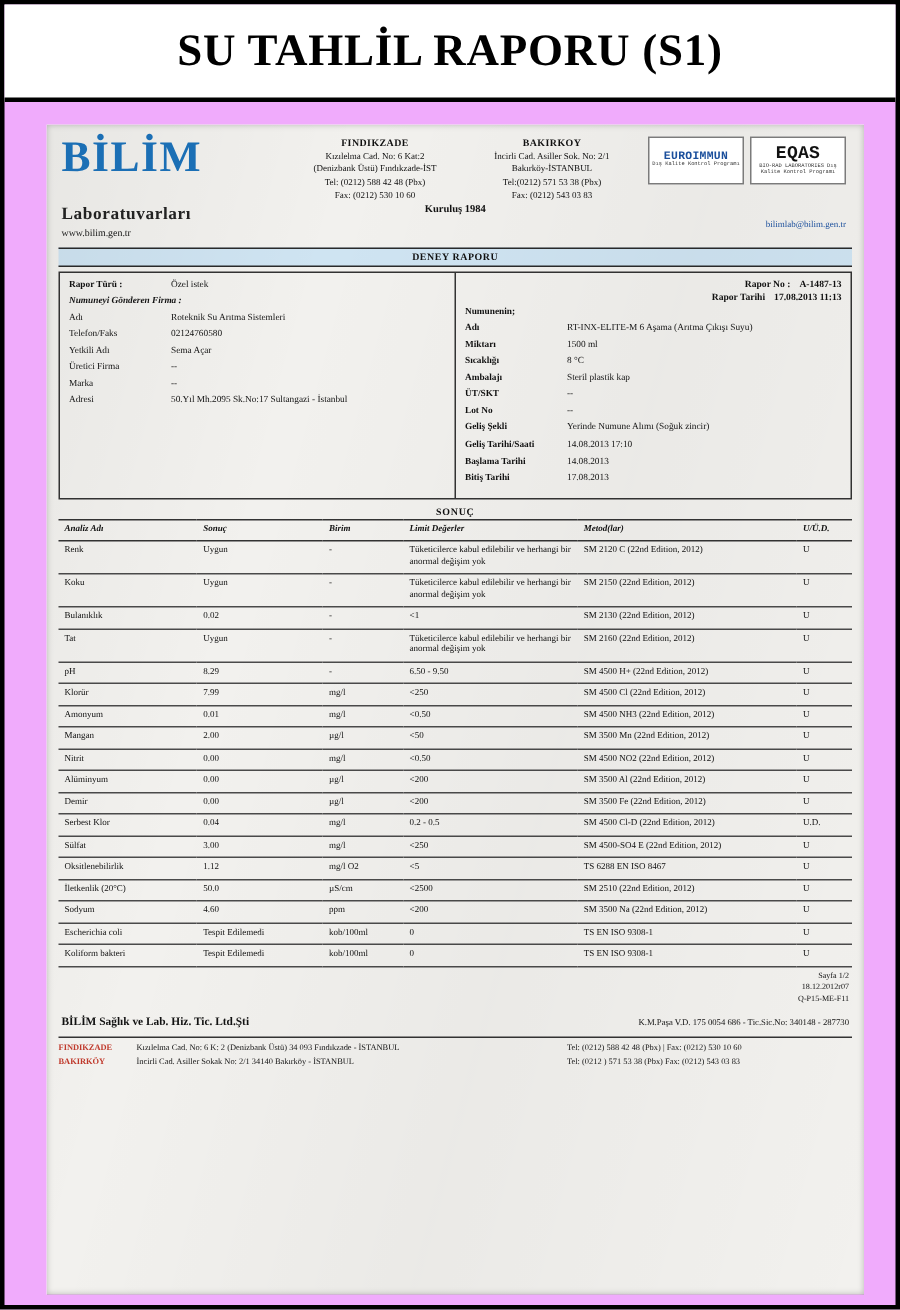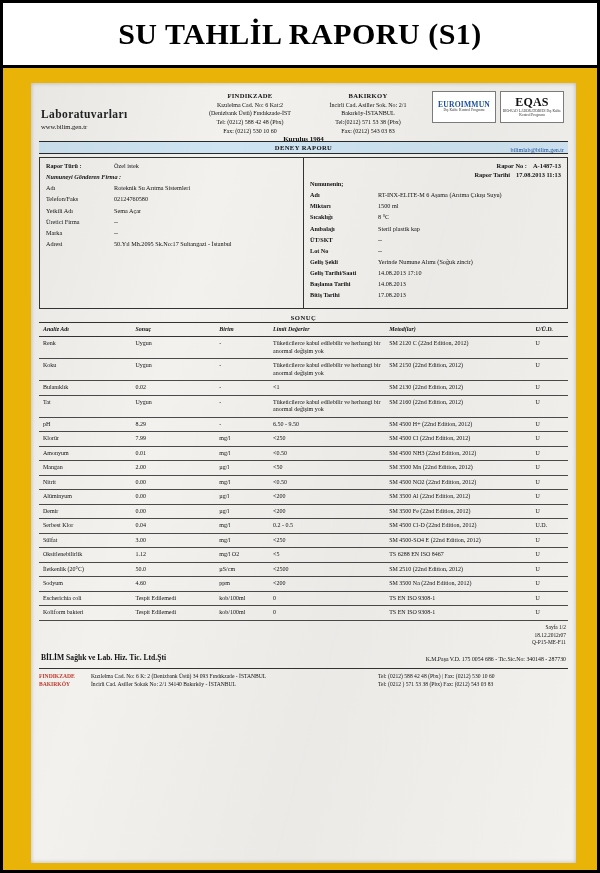--- a/index.html
+++ b/index.html
@@ -7,21 +7,21 @@
     width:600px;height:873px;
     background:#ffffff;
     font-family:"Liberation Serif", serif;
     overflow:hidden;
   }
   .page{
     position:relative;
     width:600px;height:873px;
     box-sizing:border-box;
     border:3px solid #000;
-    background:#eab308;
+    background:#f0abfc;
   }
   
   .title-banner{
     height:62px;
     border-bottom:3px solid #000;
     display:flex;align-items:center;justify-content:center;
     background:#fff;
   }
   .title-banner .title{
     font-family:"Liberation Serif", serif;
@@ -78,21 +78,21 @@
   }
   .addr{
     flex:0 0 118px;text-align:center;line-height:1.45;font-size:6px;
   }
   .addr .ttl{font-weight:bold;font-size:6.6px;letter-spacing:.3px;}
   .founded{
     position:absolute;left:0;right:0;top:52px;text-align:center;
     font-weight:bold;font-size:7px;
   }
   .certs{
-    flex:1;display:flex;justify-content:flex-end;gap:4px;padding-right:2px;
+    flex:1;display:flex;justify-content:flex-end;gap:4px;padding-right:2px;font-family:Liberation Mono, monospace;
   }
   .cert{
     width:62px;height:30px;border:1px solid #7b7b7b;background:#fff;
     display:flex;flex-direction:column;align-items:center;justify-content:center;
     line-height:1.1;
   }
   .cert .c1{font-weight:bold;font-size:7.6px;color:#1b4f9c;letter-spacing:.2px;}
   .cert .c2{font-size:3.6px;color:#333;text-align:center;}
   .cert.eqas .c1{font-size:12px;color:#111;}
   
@@ -185,20 +185,21 @@
 <div class="page">
 
   <div class="title-banner">
     <div class="title">SU TAHLİL RAPORU (S1)</div>
   </div>
 
   <div class="sheet">
 
     <div class="hdr">
       <div class="logo">
+        <div class="brand">BİLİM</div>
         <div class="sub">Laboratuvarları</div>
         <div class="site">www.bilim.gen.tr</div>
       </div>
 
       <div class="addr">
         <div class="ttl">FINDIKZADE</div>
         <div>Kızılelma Cad. No: 6 Kat:2</div>
         <div>(Denizbank Üstü) Fındıkzade-İST</div>
         <div>Tel: (0212) 588 42 48 (Pbx)</div>
         <div>Fax: (0212) 530 10 60</div>

